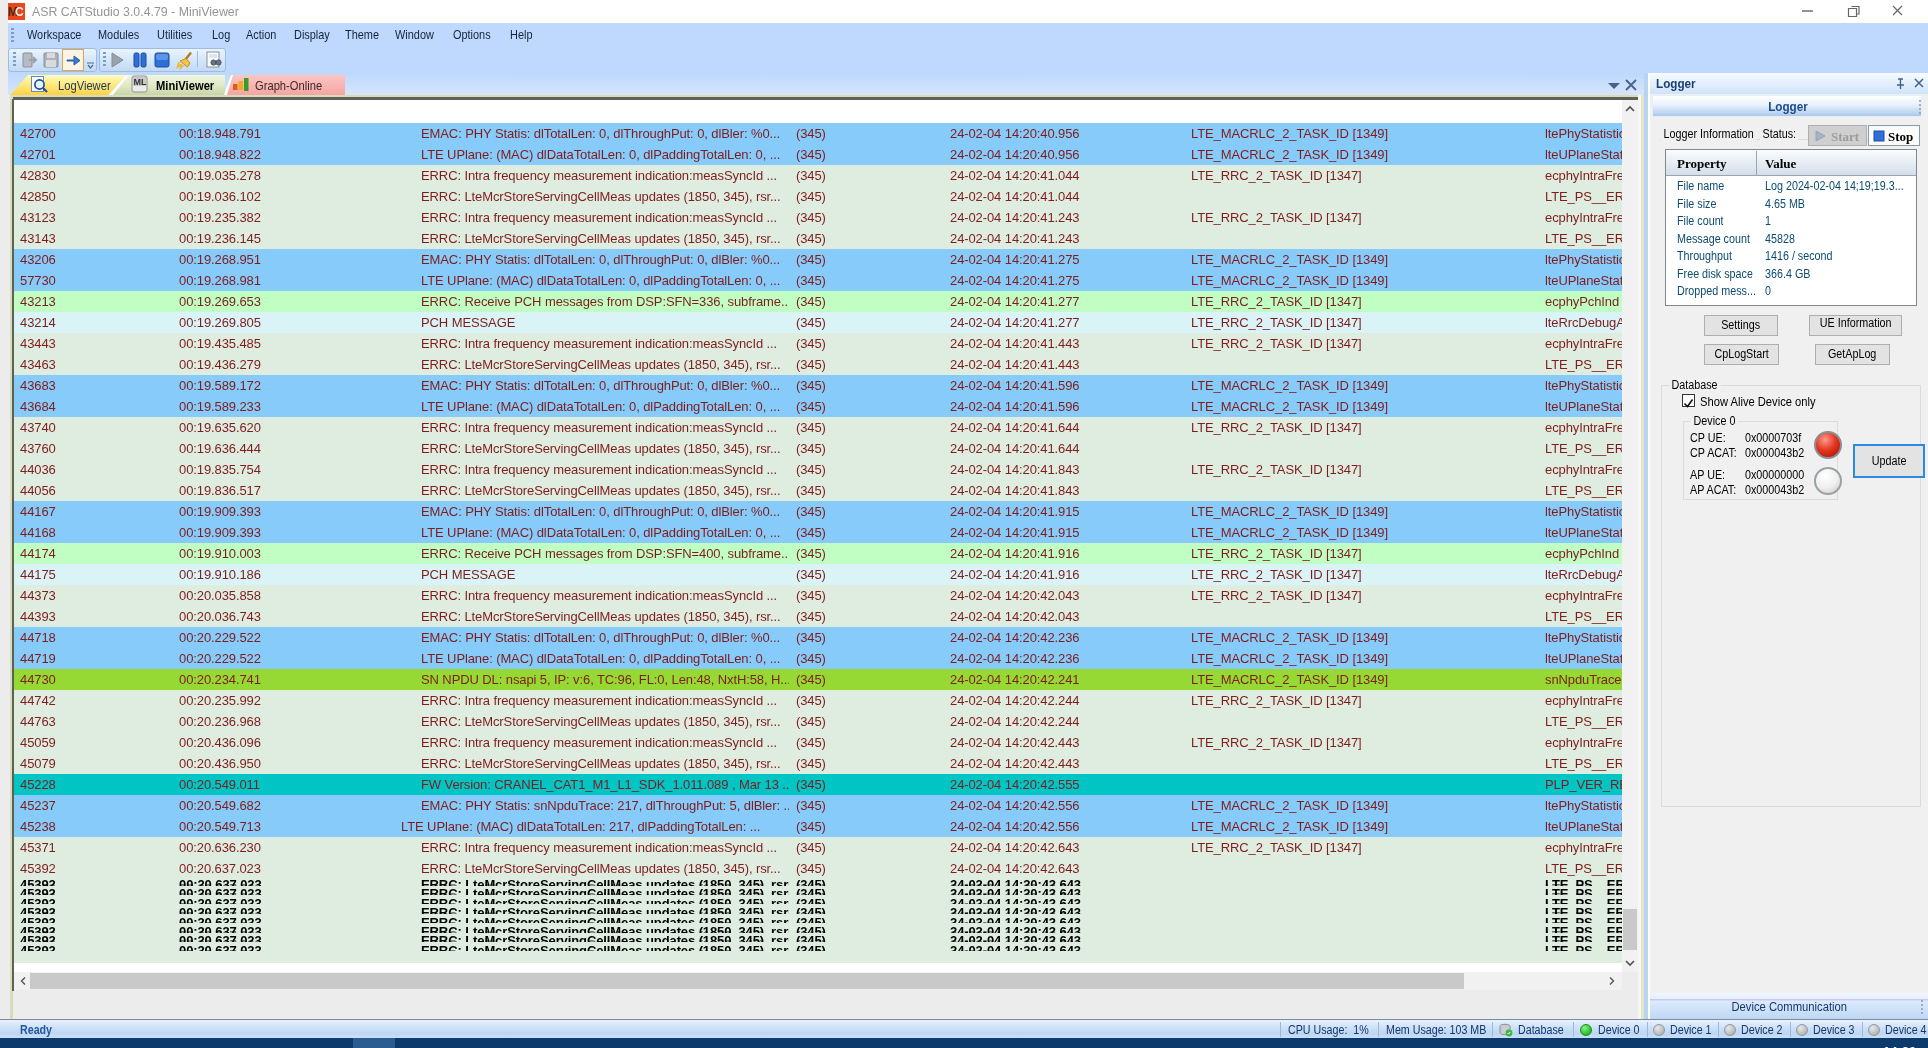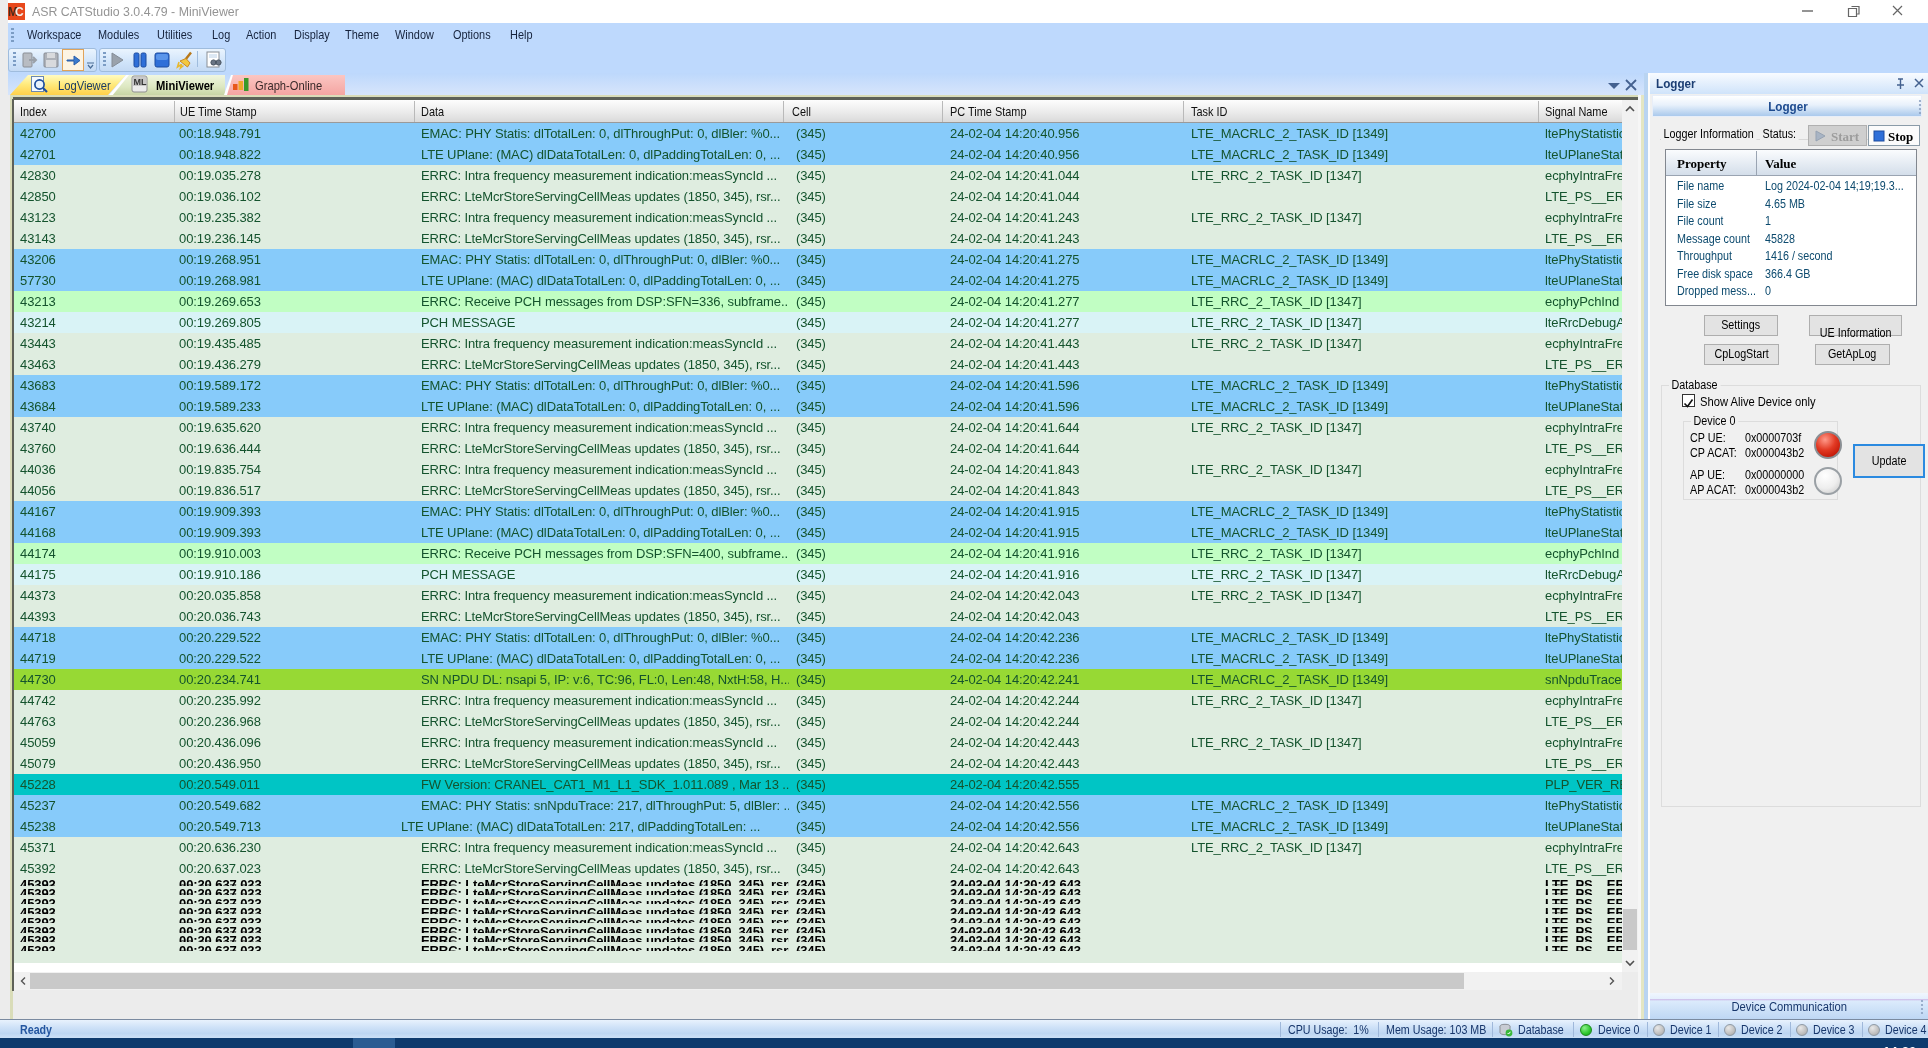--- a/index.html
+++ b/index.html
@@ -29,21 +29,21 @@
 
 #ledge{position:absolute;left:0;top:95px;width:10px;height:925px;background:#ececec}
 #lkhaki{position:absolute;left:10px;top:95px;width:3px;height:927px;background:#d9dcb8}
 #ldark{position:absolute;left:12px;top:99px;width:2px;height:892px;background:#5e6158}
 
 #table{position:absolute;left:14px;top:100px;width:1608px;height:872px;background:#ffffff}
 #thead{position:absolute;left:0;top:0;width:1608px;height:23px;
 background:linear-gradient(#fdfdfd,#ebebeb 55%,#dadada);border-bottom:1px solid #9a9a9a}
 #thead span{position:absolute;top:4px;font-size:13px;color:#101010;white-space:nowrap;transform:scaleX(0.84);transform-origin:0 50%}
 #thead i{position:absolute;top:1px;width:1px;height:21px;background:#b9b9b9}
-.tr{position:absolute;left:0;width:1608px;height:21px;font-size:13px;color:#14532d}
+.tr{position:absolute;left:0;width:1608px;height:21px;font-size:13px;color:#7f1d1d}
 .tr em,.gi em{position:absolute;top:3px;white-space:nowrap;overflow:hidden;font-style:normal;letter-spacing:-0.1px}
 .b{background:#87cbfa}.g{background:#dfede0}.G{background:#c1fec3}
 .c{background:#d9f3f6}.o{background:#97d934}.t{background:#00c5c5}
 .gr{position:absolute;left:0;width:1608px;height:9.4px;background:#dfede0;overflow:hidden}
 .gi{position:absolute;left:0;top:-5px;width:1608px;height:19px;font-size:13px;font-weight:bold;color:#000;text-shadow:0 4px 0 rgba(20,20,20,0.6)}
 #gfill{position:absolute;left:0;top:854.2px;width:1608px;height:8.8px;background:#dfede0}
 
 #vscroll{position:absolute;left:1622px;top:100px;width:16px;height:872px;background:#f1f1f1}
 #vthumb{position:absolute;left:1623px;top:909px;width:14px;height:41px;background:#c9c9c9}
 #hscroll{position:absolute;left:14px;top:972px;width:1608px;height:18px;background:#f1f1f1}
@@ -228,35 +228,20 @@
         <path d="M2 1l10 10 M12 1L2 11" stroke="#44618f" stroke-width="1.8"></path>
       </svg>
 </div>
 <div id="strip1"></div>
     <div id="strip2"></div>
 <div id="ledge"></div>
     <div id="lkhaki"></div>
     <div id="ldark"></div>
 
 <div id="table">
- <div id="thead">
-  <span style="left:6px">Index</span>
-  <span style="left:166px">UE Time Stamp</span>
-  <span style="left:407px">Data</span>
-  <span style="left:778px">Cell</span>
-  <span style="left:936px">PC Time Stamp</span>
-  <span style="left:1177px">Task ID</span>
-  <span style="left:1531px">Signal Name</span>
-  <i style="left:160px"></i>
-        <i style="left:400px"></i>
-        <i style="left:769px"></i>
-  <i style="left:928px"></i>
-        <i style="left:1169px"></i>
-        <i style="left:1524px"></i>
- </div>
 <div class="tr b" style="top:23px">
         <em style="left:6px;width:150px">42700</em>
         <em style="left:165px;width:235px">00:18.948.791</em>
         <em style="left:407px;width:368px">EMAC: PHY Statis: dlTotalLen: 0, dlThroughPut: 0, dlBler: %0...</em>
         <em style="left:782px;width:145px">(345)</em>
         <em style="left:936px;width:235px">24-02-04 14:20:40.956</em>
         <em style="left:1177px;width:345px">LTE_MACRLC_2_TASK_ID [1349]</em>
         <em style="left:1531px;width:77px">ltePhyStatistic</em>
       </div>
 <div class="tr b" style="top:44px">
@@ -739,21 +724,21 @@
           <em style="left:11px">Free disk space</em>
           <em style="left:99px">366.4 GB</em>
         </div>
   <div class="prow" style="top:132px">
           <em style="left:11px">Dropped mess...</em>
           <em style="left:99px">0</em>
         </div>
  </div>
 
  <div class="btn" style="left:54px;top:242px;width:74px;height:21px;padding-top:2px"><i>Settings</i></div>
- <div class="btn" style="left:159px;top:242px;width:93px;height:21px;padding-top:10px"><i>UE Information</i></div>
+ <div class="btn" style="left:159px;top:242px;width:93px;height:21px;padding-top:0"><i>UE Information</i></div>
  <div class="btn" style="left:54px;top:271px;width:75px;height:21px;padding-top:2px"><i>CpLogStart</i></div>
  <div class="btn" style="left:165px;top:271px;width:75px;height:21px;padding-top:2px"><i>GetApLog</i></div>
 
  <div class="gbx" style="left:11px;top:312px;width:260px;height:422px"></div>
  <div class="glab" style="left:19px;top:305px">Database</div>
  <div class="abs" style="left:32px;top:321px;width:13px;height:13px;background:#fff;border:1px solid #333">
   <svg width="11" height="11">
           <path d="M1.5 5.5l3 3 5-7" fill="none" stroke="#111" stroke-width="1.6"></path>
         </svg>
  </div>

